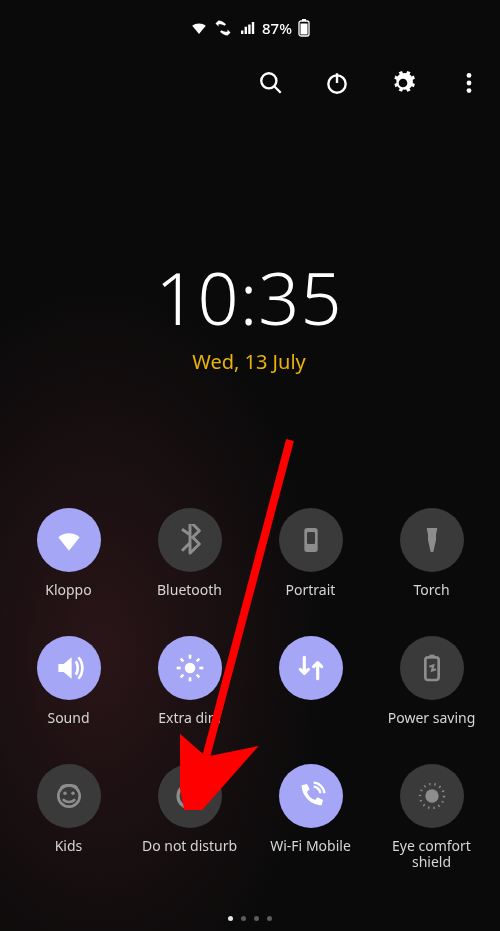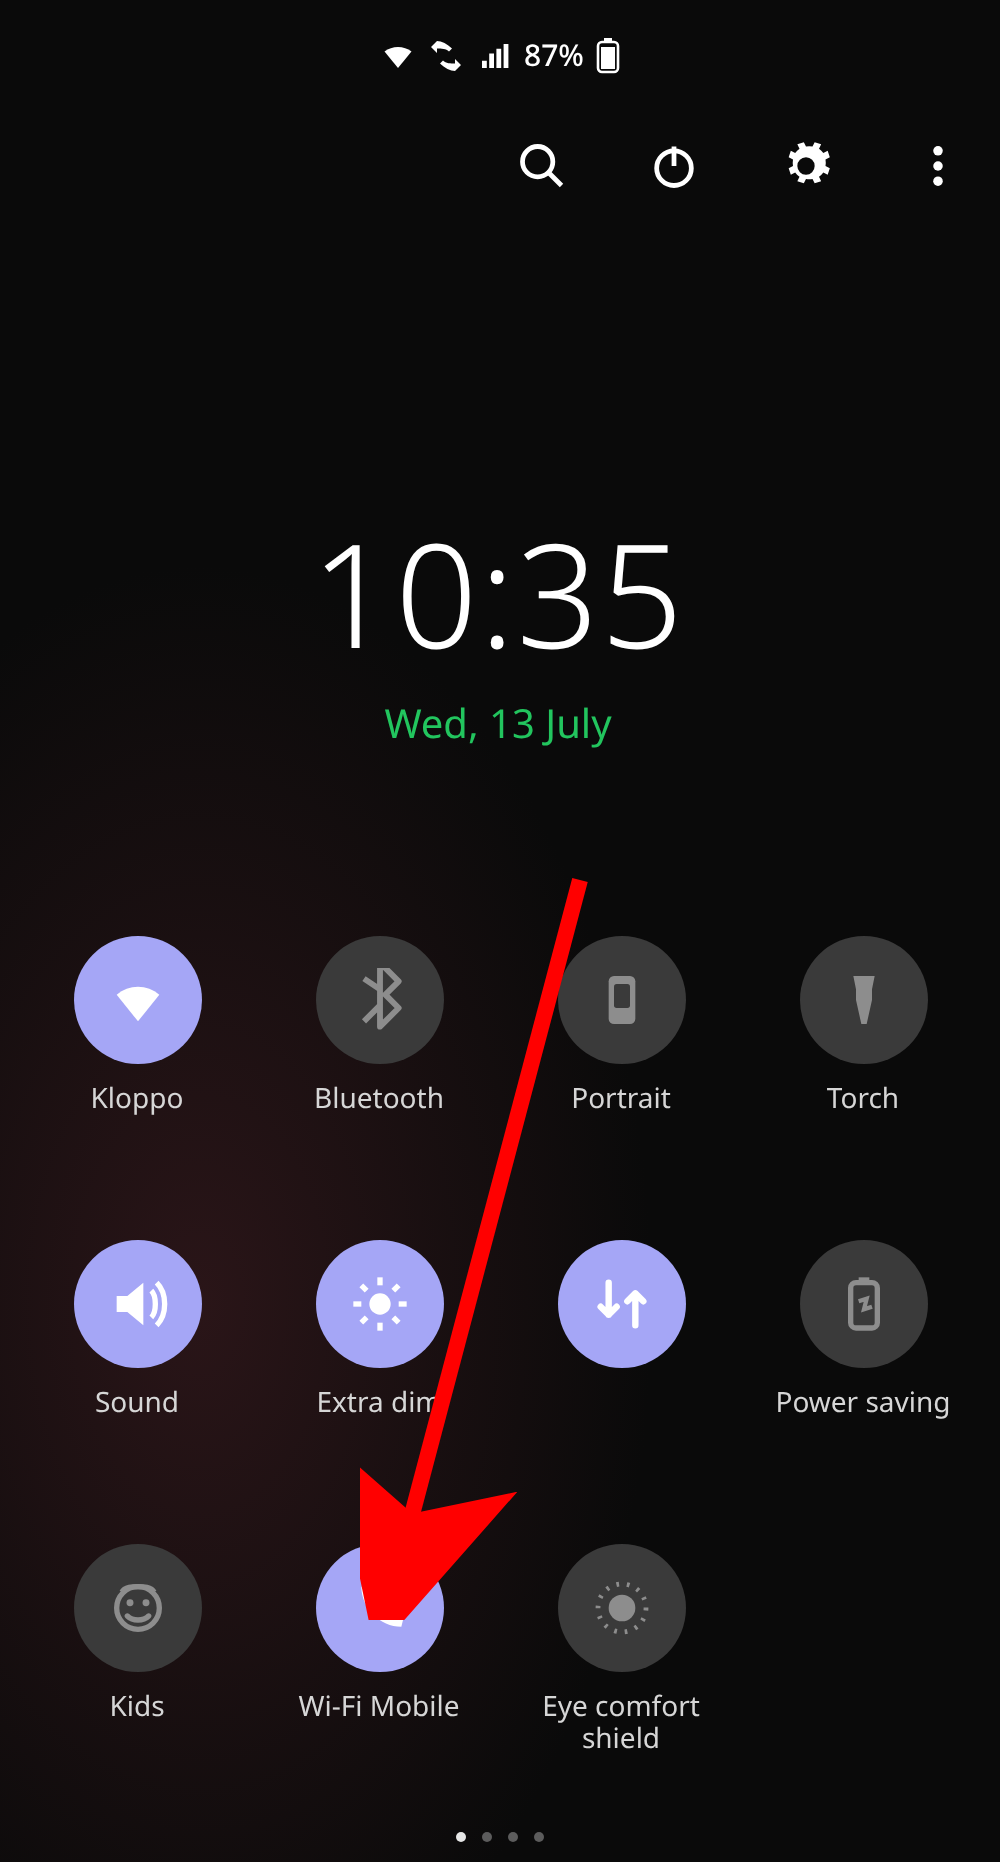--- a/index.html
+++ b/index.html
@@ -40,30 +40,30 @@
   .top-action { width: 26px; height: 26px; cursor: pointer; }
 
   
   .clock {
     position: absolute;
     top: 248px;
     left: 0; right: 2px;
     text-align: center;
   }
   .clock-time { font-size: 72px; font-weight: 300; letter-spacing: 1px; }
-  .clock-date { font-size: 20px; color: #22c55e; margin-top: 2px; }
+  .clock-date { font-size: 20px; color: #eab308; margin-top: 2px; }
 
   
   .tiles {
     position: absolute;
-    top: 468px;
+    top: 508px;
     left: 0; right: 0;
     display: grid;
     grid-template-columns: repeat(4, 1fr);
-    row-gap: 44px;
+    row-gap: 20px;
     padding: 0 8px;
   }
   .tile {
     display: flex;
     flex-direction: column;
     align-items: center;
     cursor: pointer;
   }
   .tile-circle {
     width: 64px; height: 64px;
@@ -231,20 +231,28 @@
       <div class="tile-label">Power saving</div>
     </div>
     <div class="tile tile-off">
       <div class="tile-circle">
         <svg width="32" height="32" viewBox="0 0 24 24">
           <use href="#i-kids"></use>
         </svg>
       </div>
       <div class="tile-label">Kids</div>
     </div>
+    <div class="tile tile-off">
+      <div class="tile-circle">
+        <svg width="32" height="32" viewBox="0 0 24 24">
+          <use href="#i-dnd"></use>
+        </svg>
+      </div>
+      <div class="tile-label">Do not disturb</div>
+    </div>
     <div class="tile tile-on">
       <div class="tile-circle">
         <svg width="32" height="32" viewBox="0 0 24 24">
           <use href="#i-wificall"></use>
         </svg>
       </div>
       <div class="tile-label">Wi-Fi Mobile</div>
     </div>
     <div class="tile tile-off">
       <div class="tile-circle">

